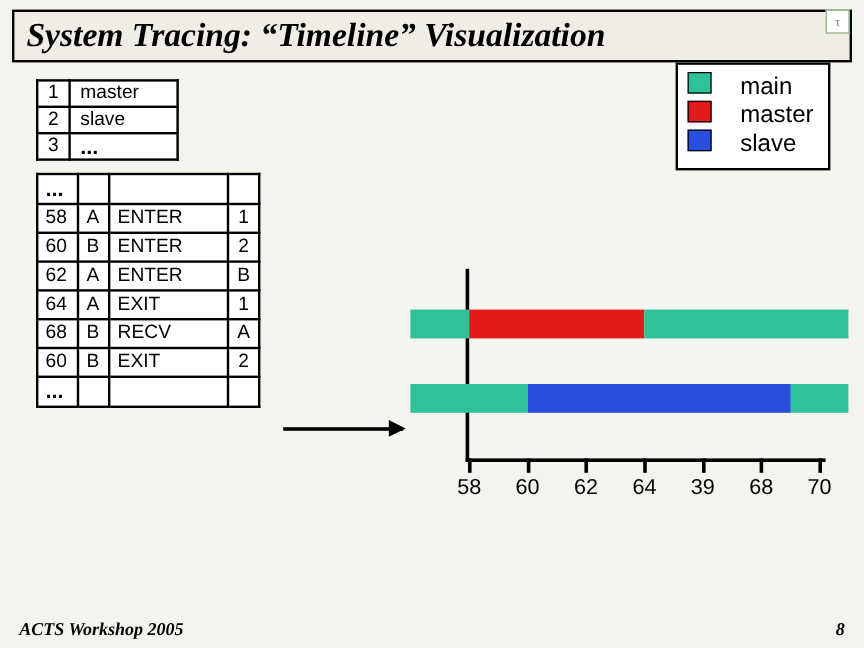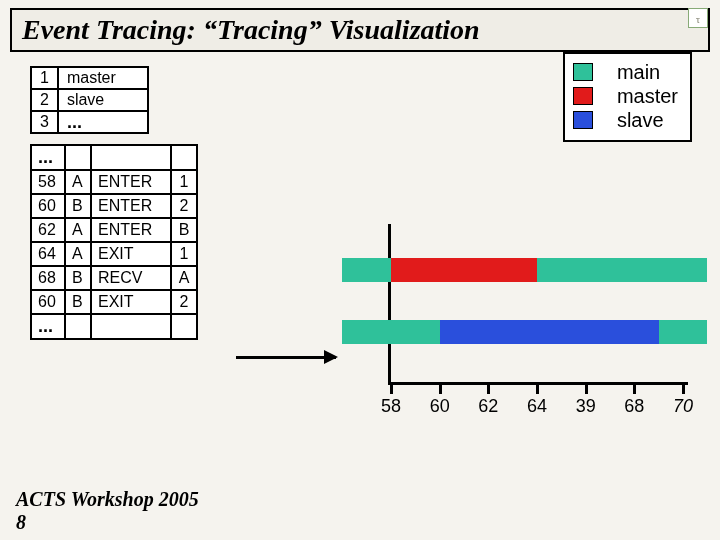--- a/index.html
+++ b/index.html
@@ -47,39 +47,39 @@
   .legend {
     position: absolute;
     top: 0px;
     right: 28px;
     border: 2px solid #000;
     background: #fff;
     padding: 6px 12px 8px 8px;
     font-size: 20px;
     font-family: Arial, sans-serif;
   }
-  .legend-row { display: flex; align-items: center; gap: 24px; line-height: 24px;}
+  .legend-row { display: flex; align-items: flex-start; gap: 24px; line-height: 24px;}
   .swatch { width: 20px; height: 18px; border: 1.5px solid #000; }
 
   
   .ev-table {
     border-collapse: collapse;
   }
   .ev-table td {
     border: 2px solid #000;
     background: #fff;
     font-size: 16px;
     font-family: Arial, sans-serif;
     text-align: left;
     padding: 1px 6px;
     height: 24px;
   }
   .ev-table td.c1 { width: 34px; }
   .ev-table td.c2 { width: 26px; }
-  .ev-table td.c3 { width: 80px; }
+  .ev-table td.c3 { width: 99px; }
   .ev-table td.c4 { width: 26px; text-align: center; }
   .ev-table td.dots { font-weight: bold; font-size: 18px; }
   .ev-table td.empty { }
 
   
   .chart {
     position: absolute;
     left: 350px;
     top: 172px;
     width: 340px;
@@ -115,39 +115,38 @@
   
   .footer {
     position: absolute;
     bottom: 6px;
     left: 0; right: 0;
     display: flex;
     justify-content: space-between;
     padding: 0 16px;
     font-style: italic;
     font-weight: bold;
-    font-size: 20px;
-    flex-direction: column;
+    font-size: 15px;
   }
   .tau-logo {
     position: absolute;
     top: 8px; right: 12px;
     width: 20px; height: 20px;
     border: 1px solid #8a7;
     background: #fff;
     font-size: 11px; text-align: center; line-height: 20px;
     color: #887; font-family: serif;
   }
 </style>
 </head>
 <body>
 
 <div class="tau-logo">τ</div>
 
-<div class="title-bar">Event Tracing: “Tracing” Visualization</div>
+<div class="title-bar">System Tracing: “Timeline” Visualization</div>
 
 <div class="content">
 
   <table class="top-table">
     <tbody>
         <tr>
       <td class="num">1</td>
       <td class="label">master</td>
     </tr>
     <tr>
@@ -255,21 +254,21 @@
         <div class="tick-label" style="left: 89.6667px;">60</div>
         <div class="tick" style="left: 137.333px;"></div>
         <div class="tick-label" style="left: 138.333px;">62</div>
         <div class="tick" style="left: 186px;"></div>
         <div class="tick-label" style="left: 187px;">64</div>
         <div class="tick" style="left: 234.667px;"></div>
         <div class="tick-label" style="left: 235.667px;">39</div>
         <div class="tick" style="left: 283.333px;"></div>
         <div class="tick-label" style="left: 284.333px;">68</div>
         <div class="tick" style="left: 332px;"></div>
-        <div class="tick-label" style="left: 333px; font-style: italic;">70</div>
+        <div class="tick-label" style="left: 333px;">70</div>
       </div>
   </div>
 
 </div>
 
 <div class="footer">
   <span>ACTS Workshop 2005</span>
   <span>8</span>
 </div>
 

